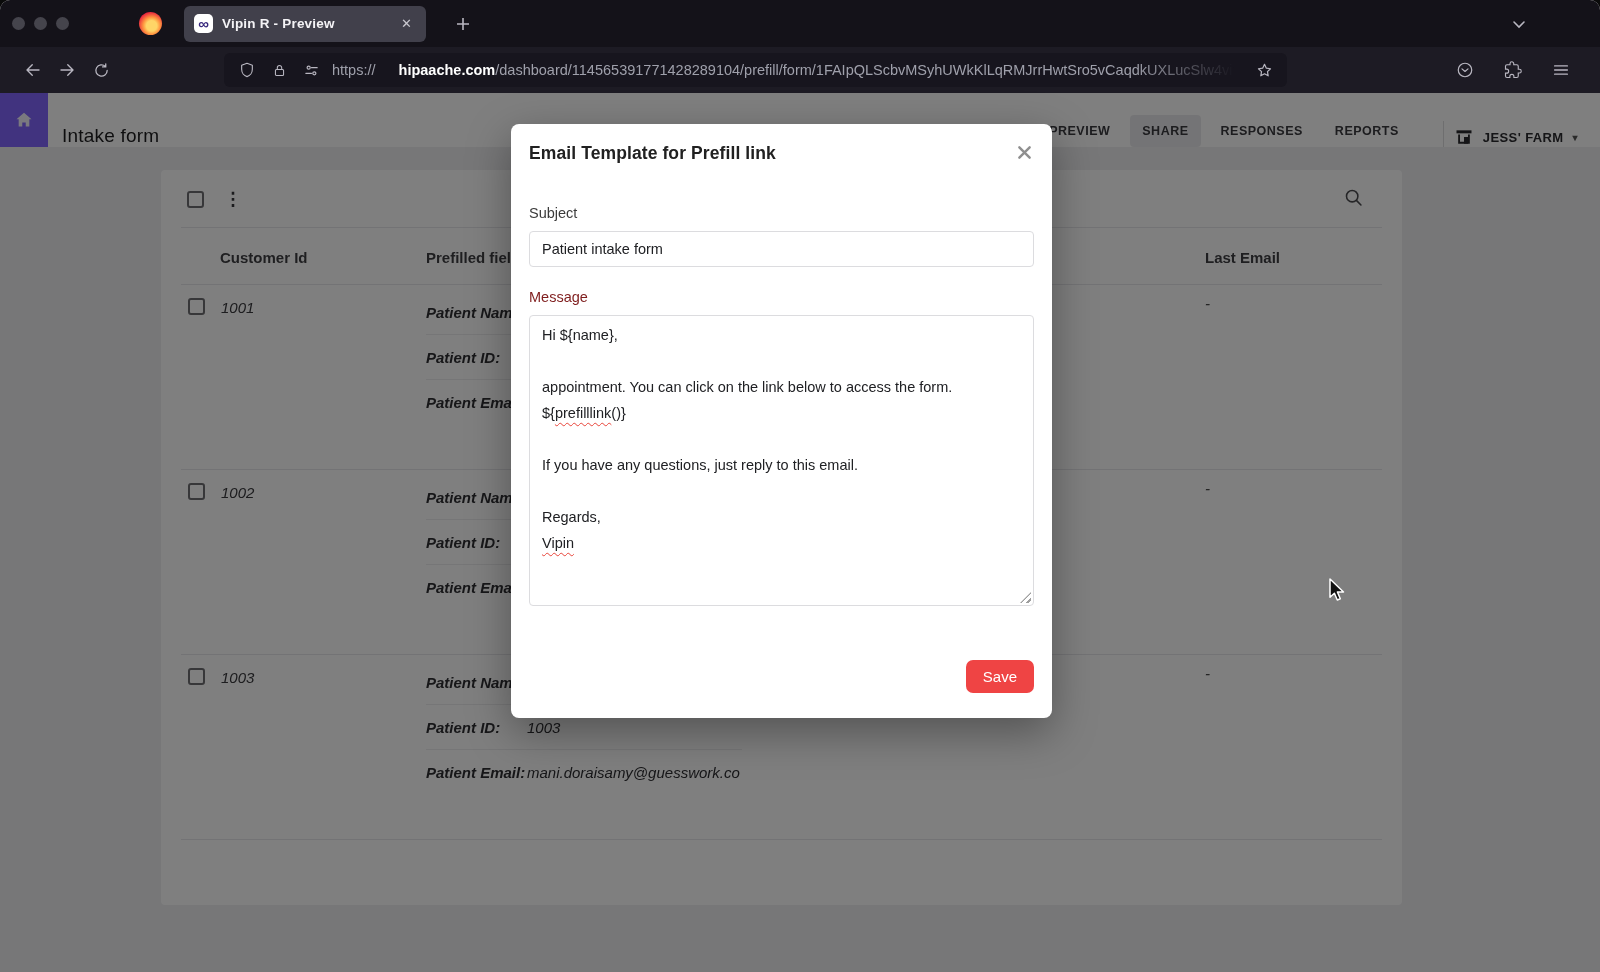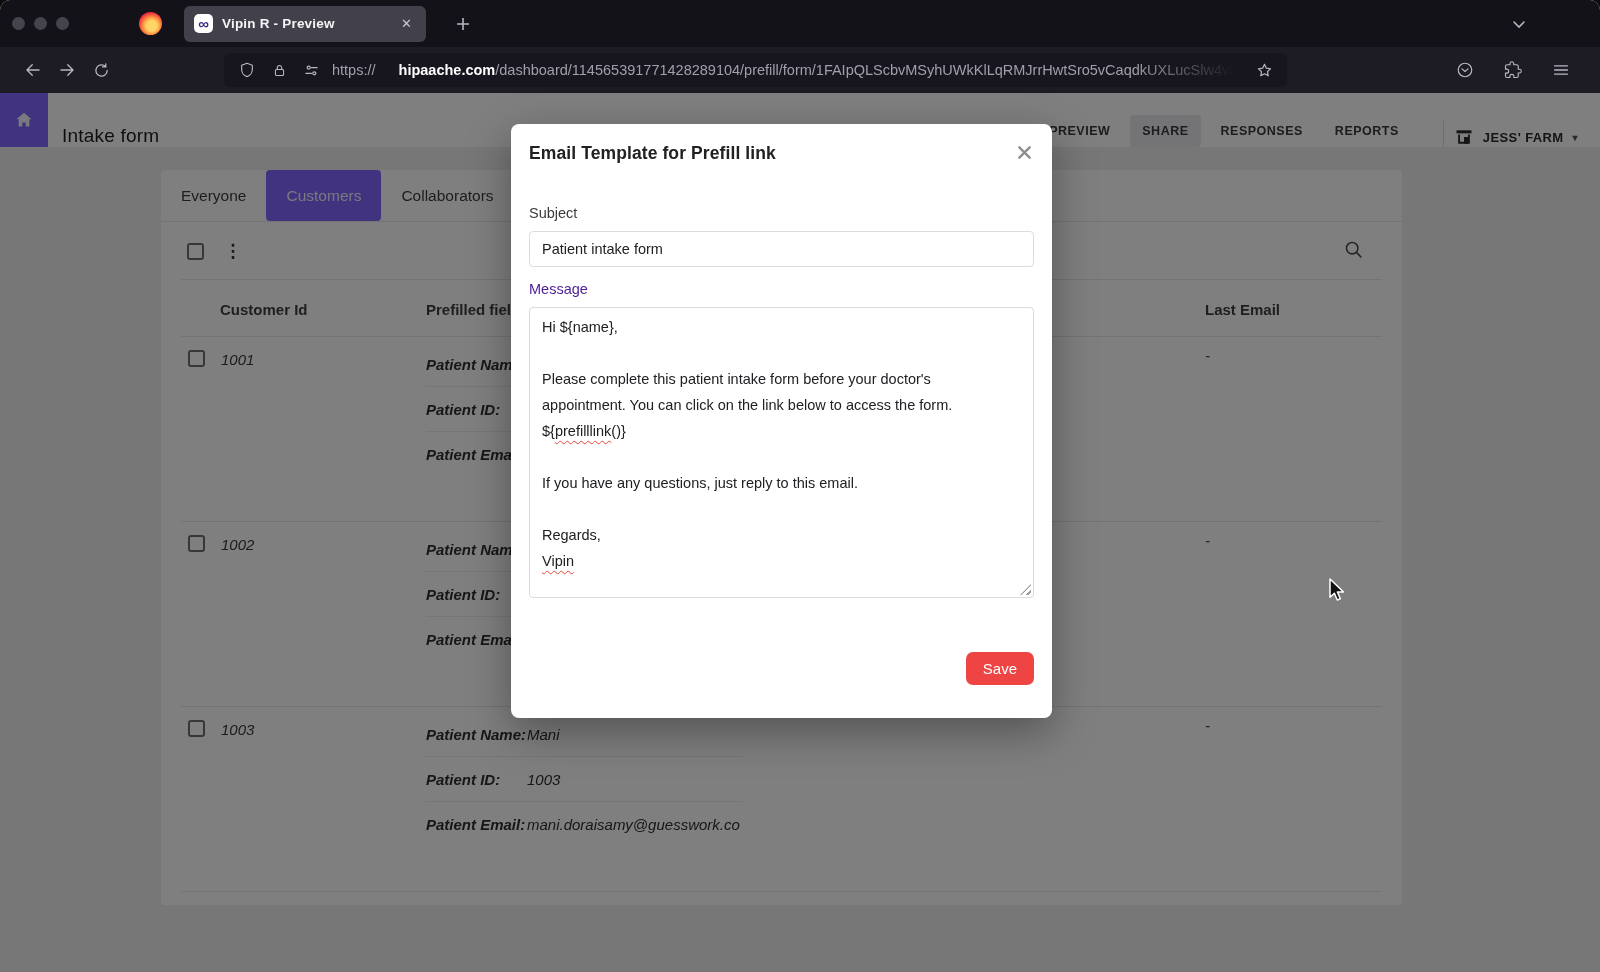--- a/index.html
+++ b/index.html
@@ -73,21 +73,21 @@
   
   .dim-overlay { position:absolute; top:93px; left:0; right:0; bottom:0; background:rgba(0,0,0,.5); z-index:50; }
 
   
   .modal { position:absolute; left:511px; top:124px; width:541px; height:594px; background:#fff; border-radius:8px;
            box-shadow:0 14px 44px rgba(0,0,0,.35); z-index:60; padding:0 18px; }
   .modal-head { display:flex; align-items:flex-start; padding-top:19px; }
   .modal-title { flex:1; font-size:17.5px; font-weight:700; color:#212121; letter-spacing:.1px; }
   .modal-close { color:#8f8f8f; padding:2px; }
   .m-label { margin-top:39px; font-size:14.5px; color:#3b3b3b; }
-  .m-label2 { margin-top:14px; font-size:14.5px; color:#4c1d95; }
+  .m-label2 { margin-top:22px; font-size:14.5px; color:#7f1d1d; }
   .subject-input { margin-top:10px; width:100%; height:36px; border:1px solid #dcdcdf; border-radius:4px;
                    padding:0 12px; font-size:14.5px; color:#202124; font-family:"Liberation Sans", sans-serif; outline:none; }
   .msg-box { margin-top:10px; height:291px; border:1px solid #dcdcdf; border-radius:4px; padding:6px 12px;
              font-size:14.5px; color:#202124; line-height:26px; position:relative; overflow:hidden; }
   .m-line { min-height:26px; white-space:pre-wrap; }
   .misspell { text-decoration:underline wavy #e8443a 1px; text-underline-offset:4px; }
   .resize-handle { position:absolute; right:2px; bottom:2px; width:11px; height:11px;
                    background:repeating-linear-gradient(135deg, transparent 0 3px, #9e9e9e 3px 4.5px);
                    clip-path:polygon(100% 0, 100% 100%, 0 100%); }
   .save-row { display:flex; justify-content:flex-end; margin-top:54px; }
@@ -209,25 +209,20 @@
             <rect x="3" y="4" width="18" height="3.6" fill="#2b2b2e"></rect>
             <path d="M5 9v11h14V9h-2.2v8.8H7.2V9H5z" fill="#2b2b2e"></path>
             <rect x="12" y="12" width="5" height="8" fill="#2b2b2e"></rect>
           </svg>
         <span>JESS' FARM</span>
         <span class="caret">▾</span>
       </div>
     </div>
 
     <div class="card">
-      <div class="aud-tabs">
-          <div class="tab-item">Everyone</div>
-          <div class="tab-item active">Customers</div>
-          <div class="tab-item">Collaborators</div>
-        </div>
 
       <div class="list-toolbar">
         <div class="checkbox"></div>
         <div class="kebab">⋮</div>
         <div class="search-wrap">
           <svg width="21" height="21" viewBox="0 0 24 24">
               <circle cx="10.5" cy="10.5" r="6.5" stroke="#4a4a4e" stroke-width="1.8" fill="none"></circle>
               <path d="M15.3 15.3L20.5 20.5" stroke="#4a4a4e" stroke-width="1.8" stroke-linecap="round"></path>
             </svg>
         </div>
@@ -312,21 +307,20 @@
           </svg>
       </div>
     </div>
     <div class="m-label">Subject</div>
     <input class="subject-input" type="text" value="Patient intake form" style="">
     <div class="m-label2">Message</div>
     <div class="msg-box" id="message-box">
       <div class="resize-handle"></div>
     <div class="m-line">Hi ${name},</div>
         <div class="m-line">&nbsp;</div>
-        <div class="m-line">Please complete this patient intake form before your doctor's</div>
         <div class="m-line">appointment. You can click on the link below to access the form.</div>
         <div class="m-line">${<span class="misspell">prefilllink</span>()}</div>
         <div class="m-line">&nbsp;</div>
         <div class="m-line">If you have any questions, just reply to this email.</div>
         <div class="m-line">&nbsp;</div>
         <div class="m-line">Regards,</div>
         <div class="m-line"><span class="misspell">Vipin</span></div>
       </div>
     <div class="save-row">
       <button class="save-btn">Save</button>

